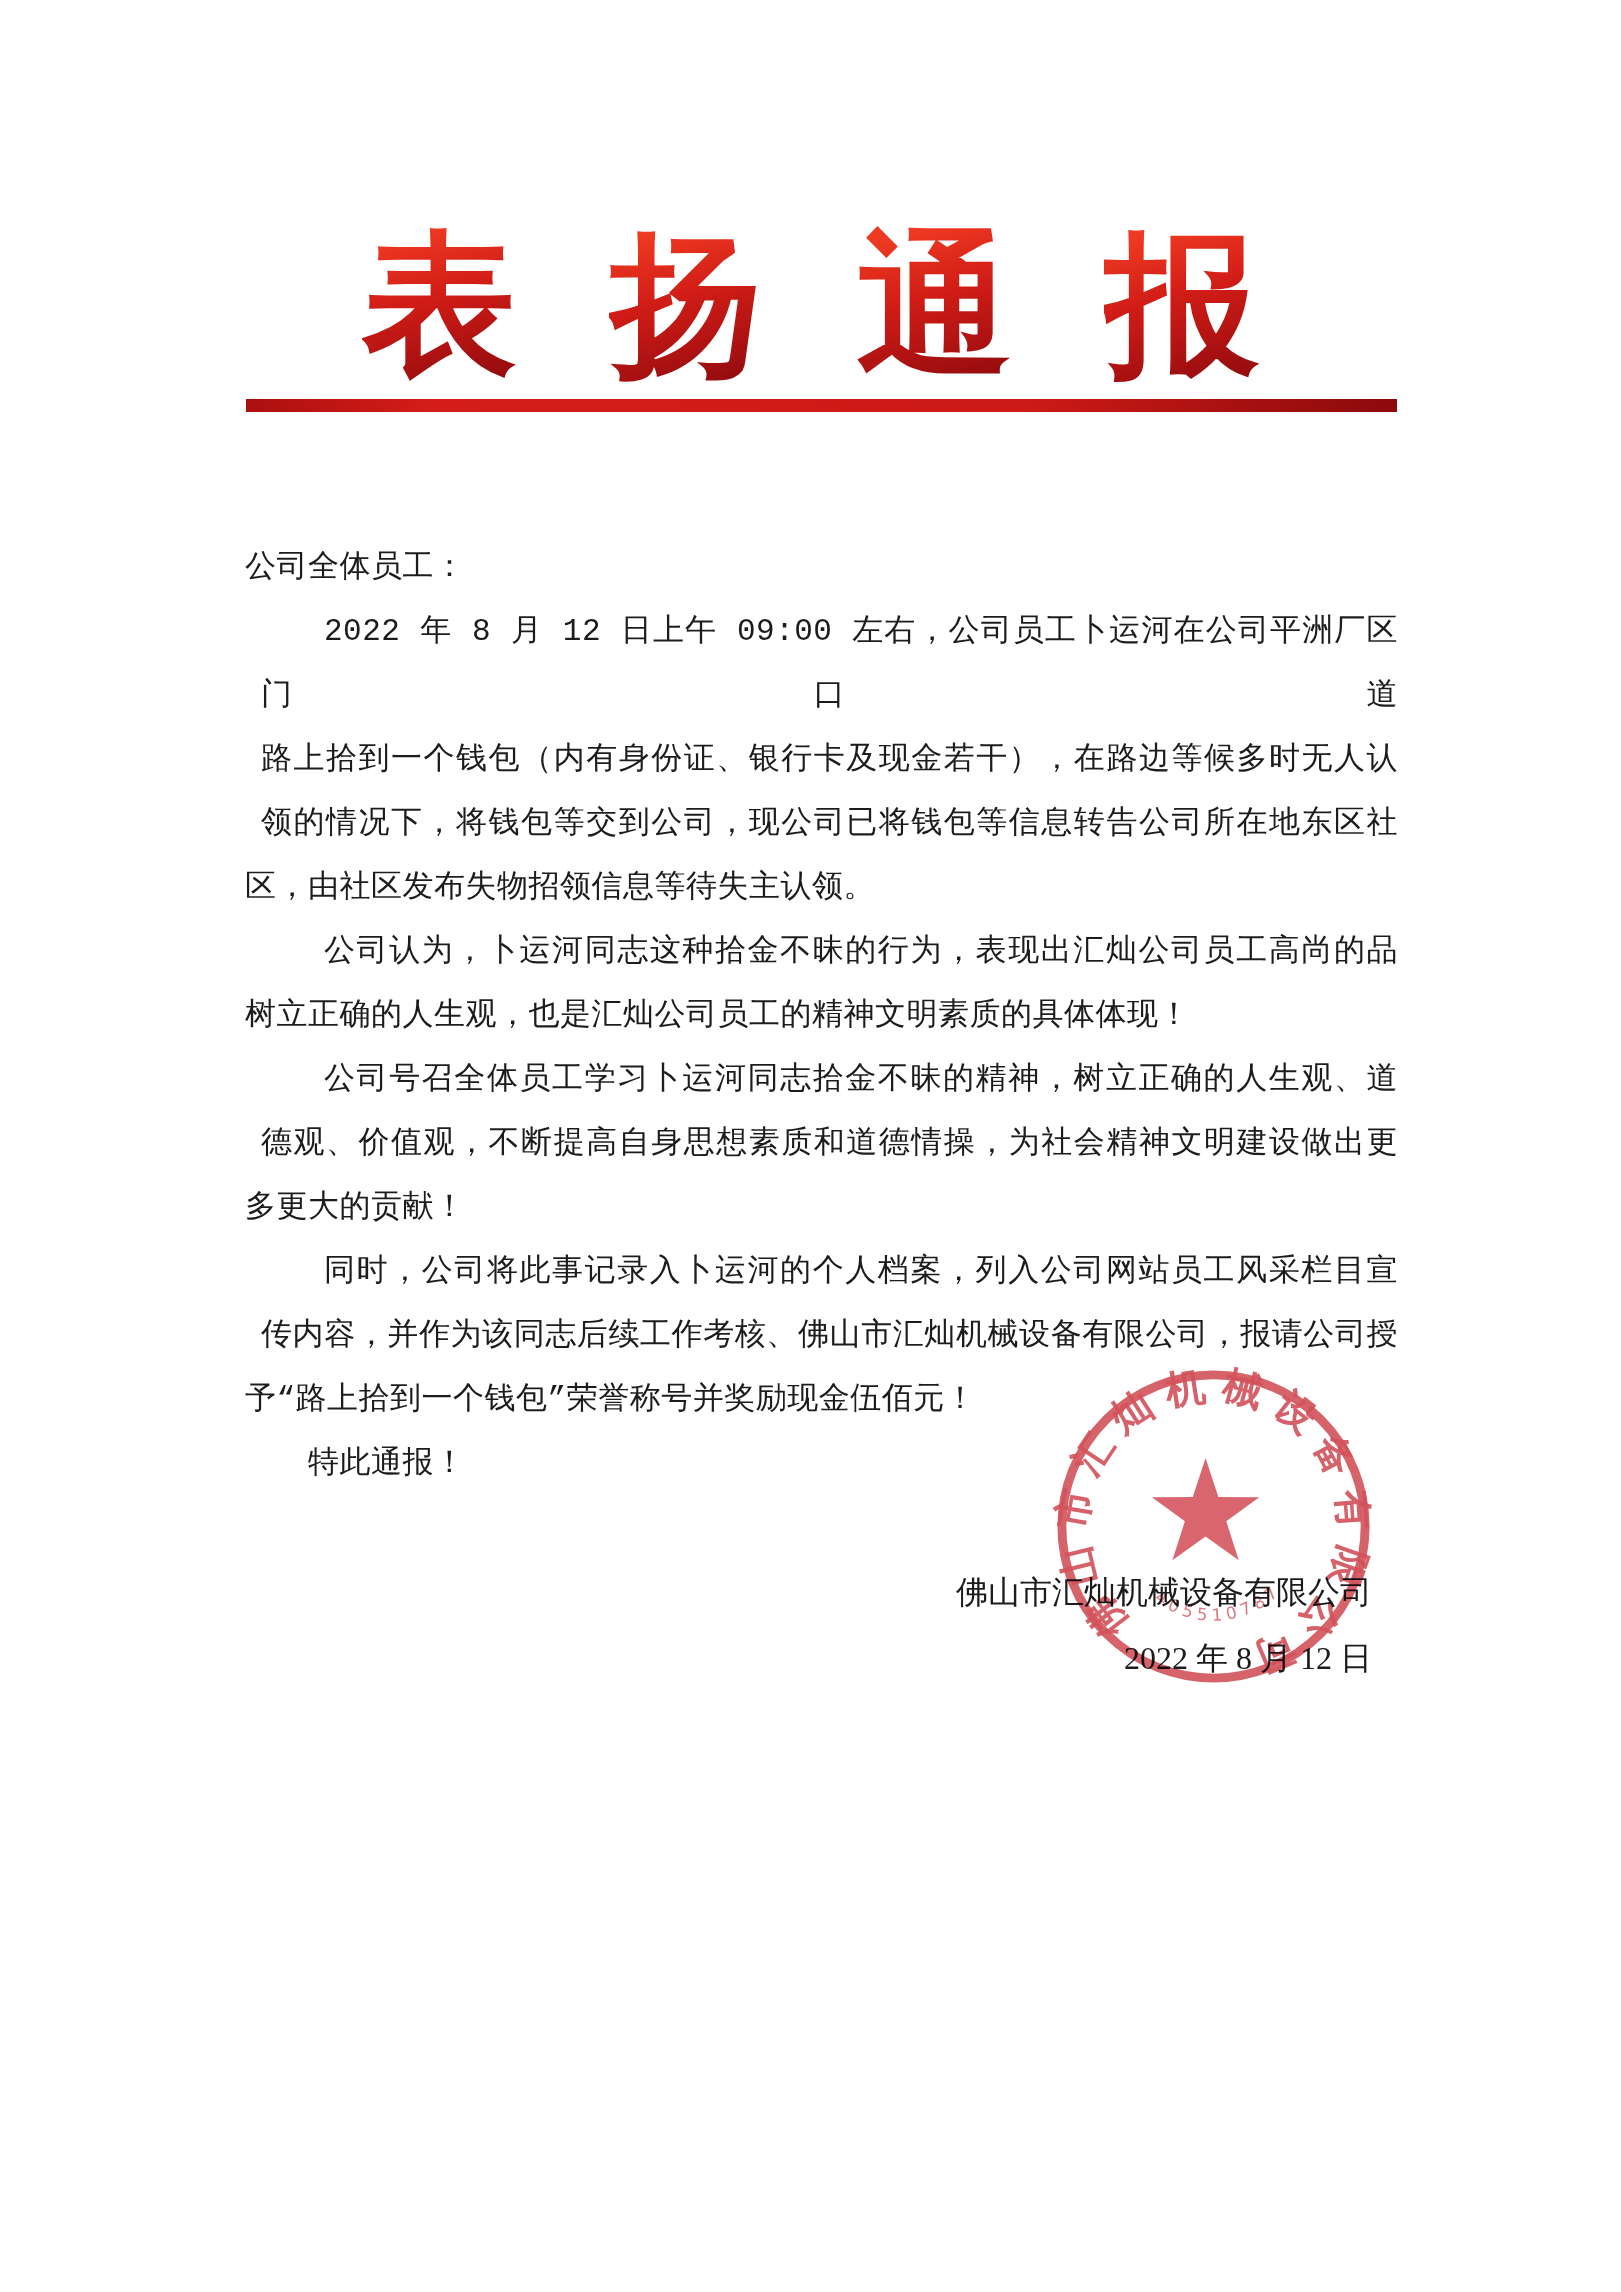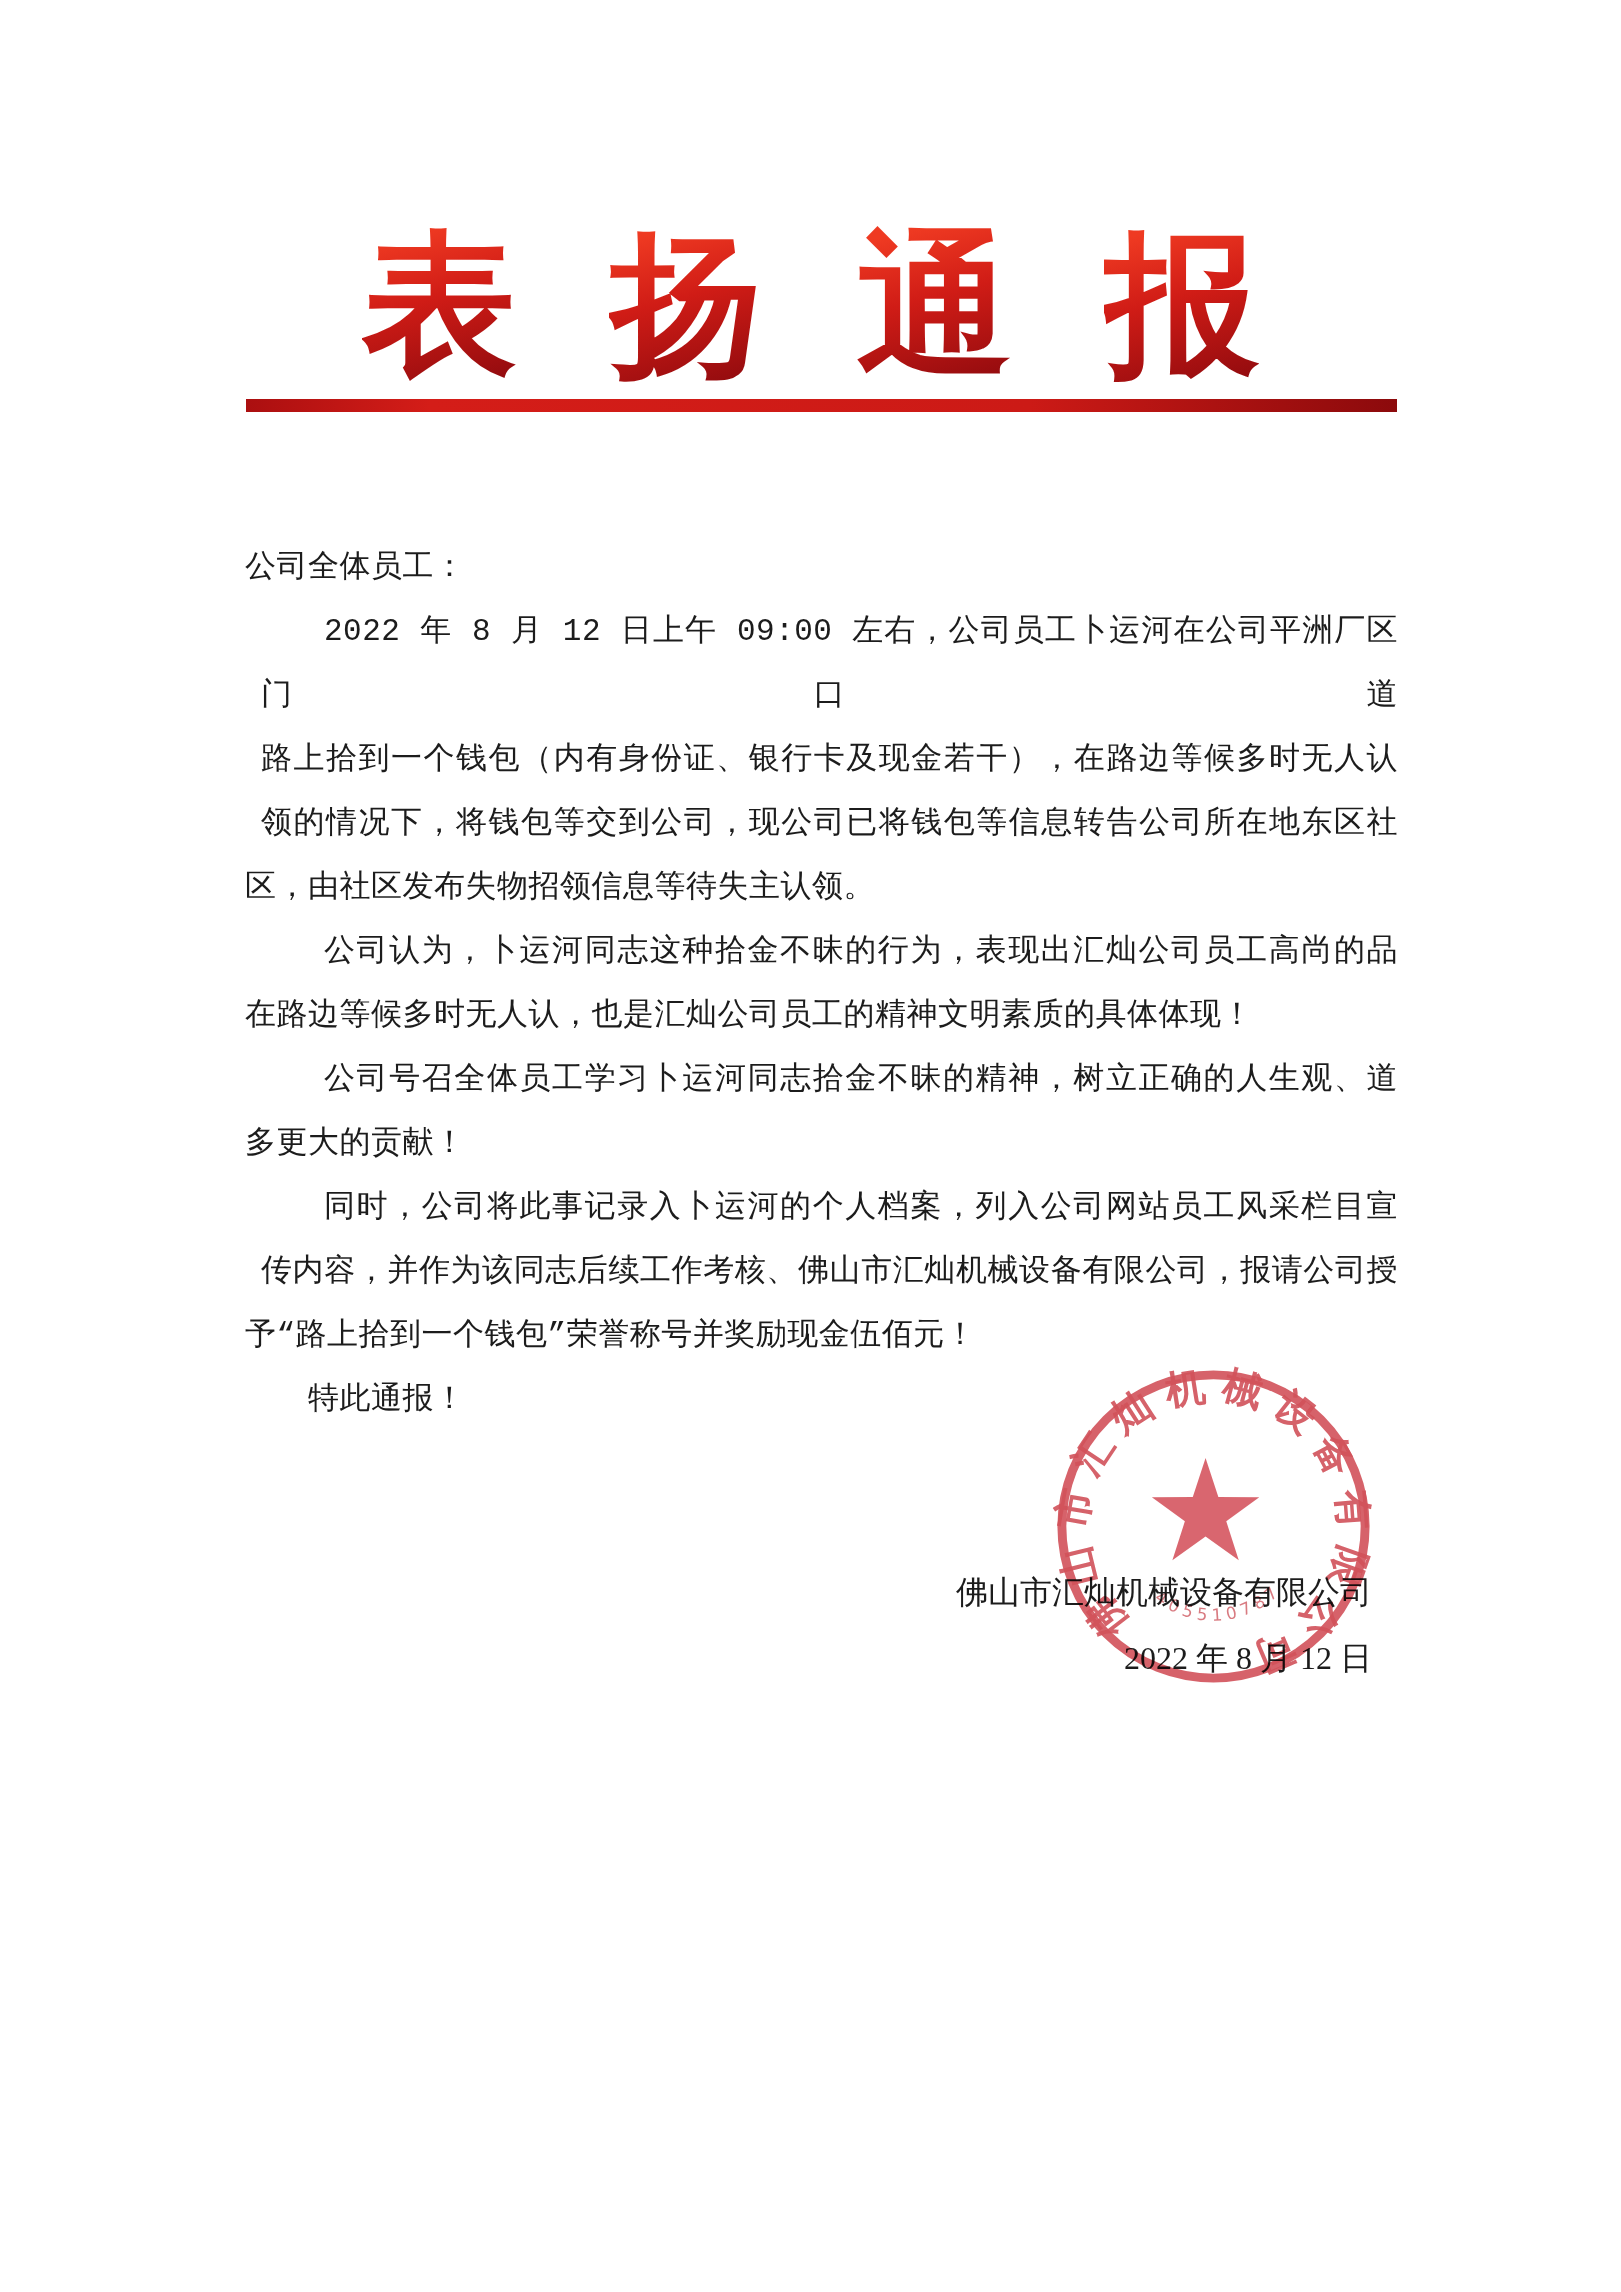--- a/index.html
+++ b/index.html
@@ -68,22 +68,23 @@
   </div>
   <div class="divider"></div>
 
   <div class="body-block">
     <div class="line">公司全体员工：</div>
     <div class="line indent full">2022 年 8 月 12 日上午 09:00 左右，公司员工卜运河在公司平洲厂区门口道</div>
     <div class="line full">路上拾到一个钱包（内有身份证、银行卡及现金若干），在路边等候多时无人认</div>
     <div class="line full">领的情况下，将钱包等交到公司，现公司已将钱包等信息转告公司所在地东区社</div>
     <div class="line">区，由社区发布失物招领信息等待失主认领。</div>
     <div class="line indent full">公司认为，卜运河同志这种拾金不昧的行为，表现出汇灿公司员工高尚的品</div>
-    <div class="line">在路边等候多时无人认，也是汇灿公司员工的精神文明素质的具体体现！</div>
+    <div class="line">树立正确的人生观，也是汇灿公司员工的精神文明素质的具体体现！</div>
     <div class="line indent full">公司号召全体员工学习卜运河同志拾金不昧的精神，树立正确的人生观、道</div>
+    <div class="line full">德观、价值观，不断提高自身思想素质和道德情操，为社会精神文明建设做出更</div>
     <div class="line">多更大的贡献！</div>
     <div class="line indent full">同时，公司将此事记录入卜运河的个人档案，列入公司网站员工风采栏目宣</div>
     <div class="line full">传内容，并作为该同志后续工作考核、佛山市汇灿机械设备有限公司，报请公司授</div>
     <div class="line">予“路上拾到一个钱包”荣誉称号并奖励现金伍佰元！</div>
     <div class="line indent">特此通报！</div>
   </div>
 
   <div class="signature">
     <div>佛山市汇灿机械设备有限公司</div>
     <div>2022 年 8 月 12 日</div>

